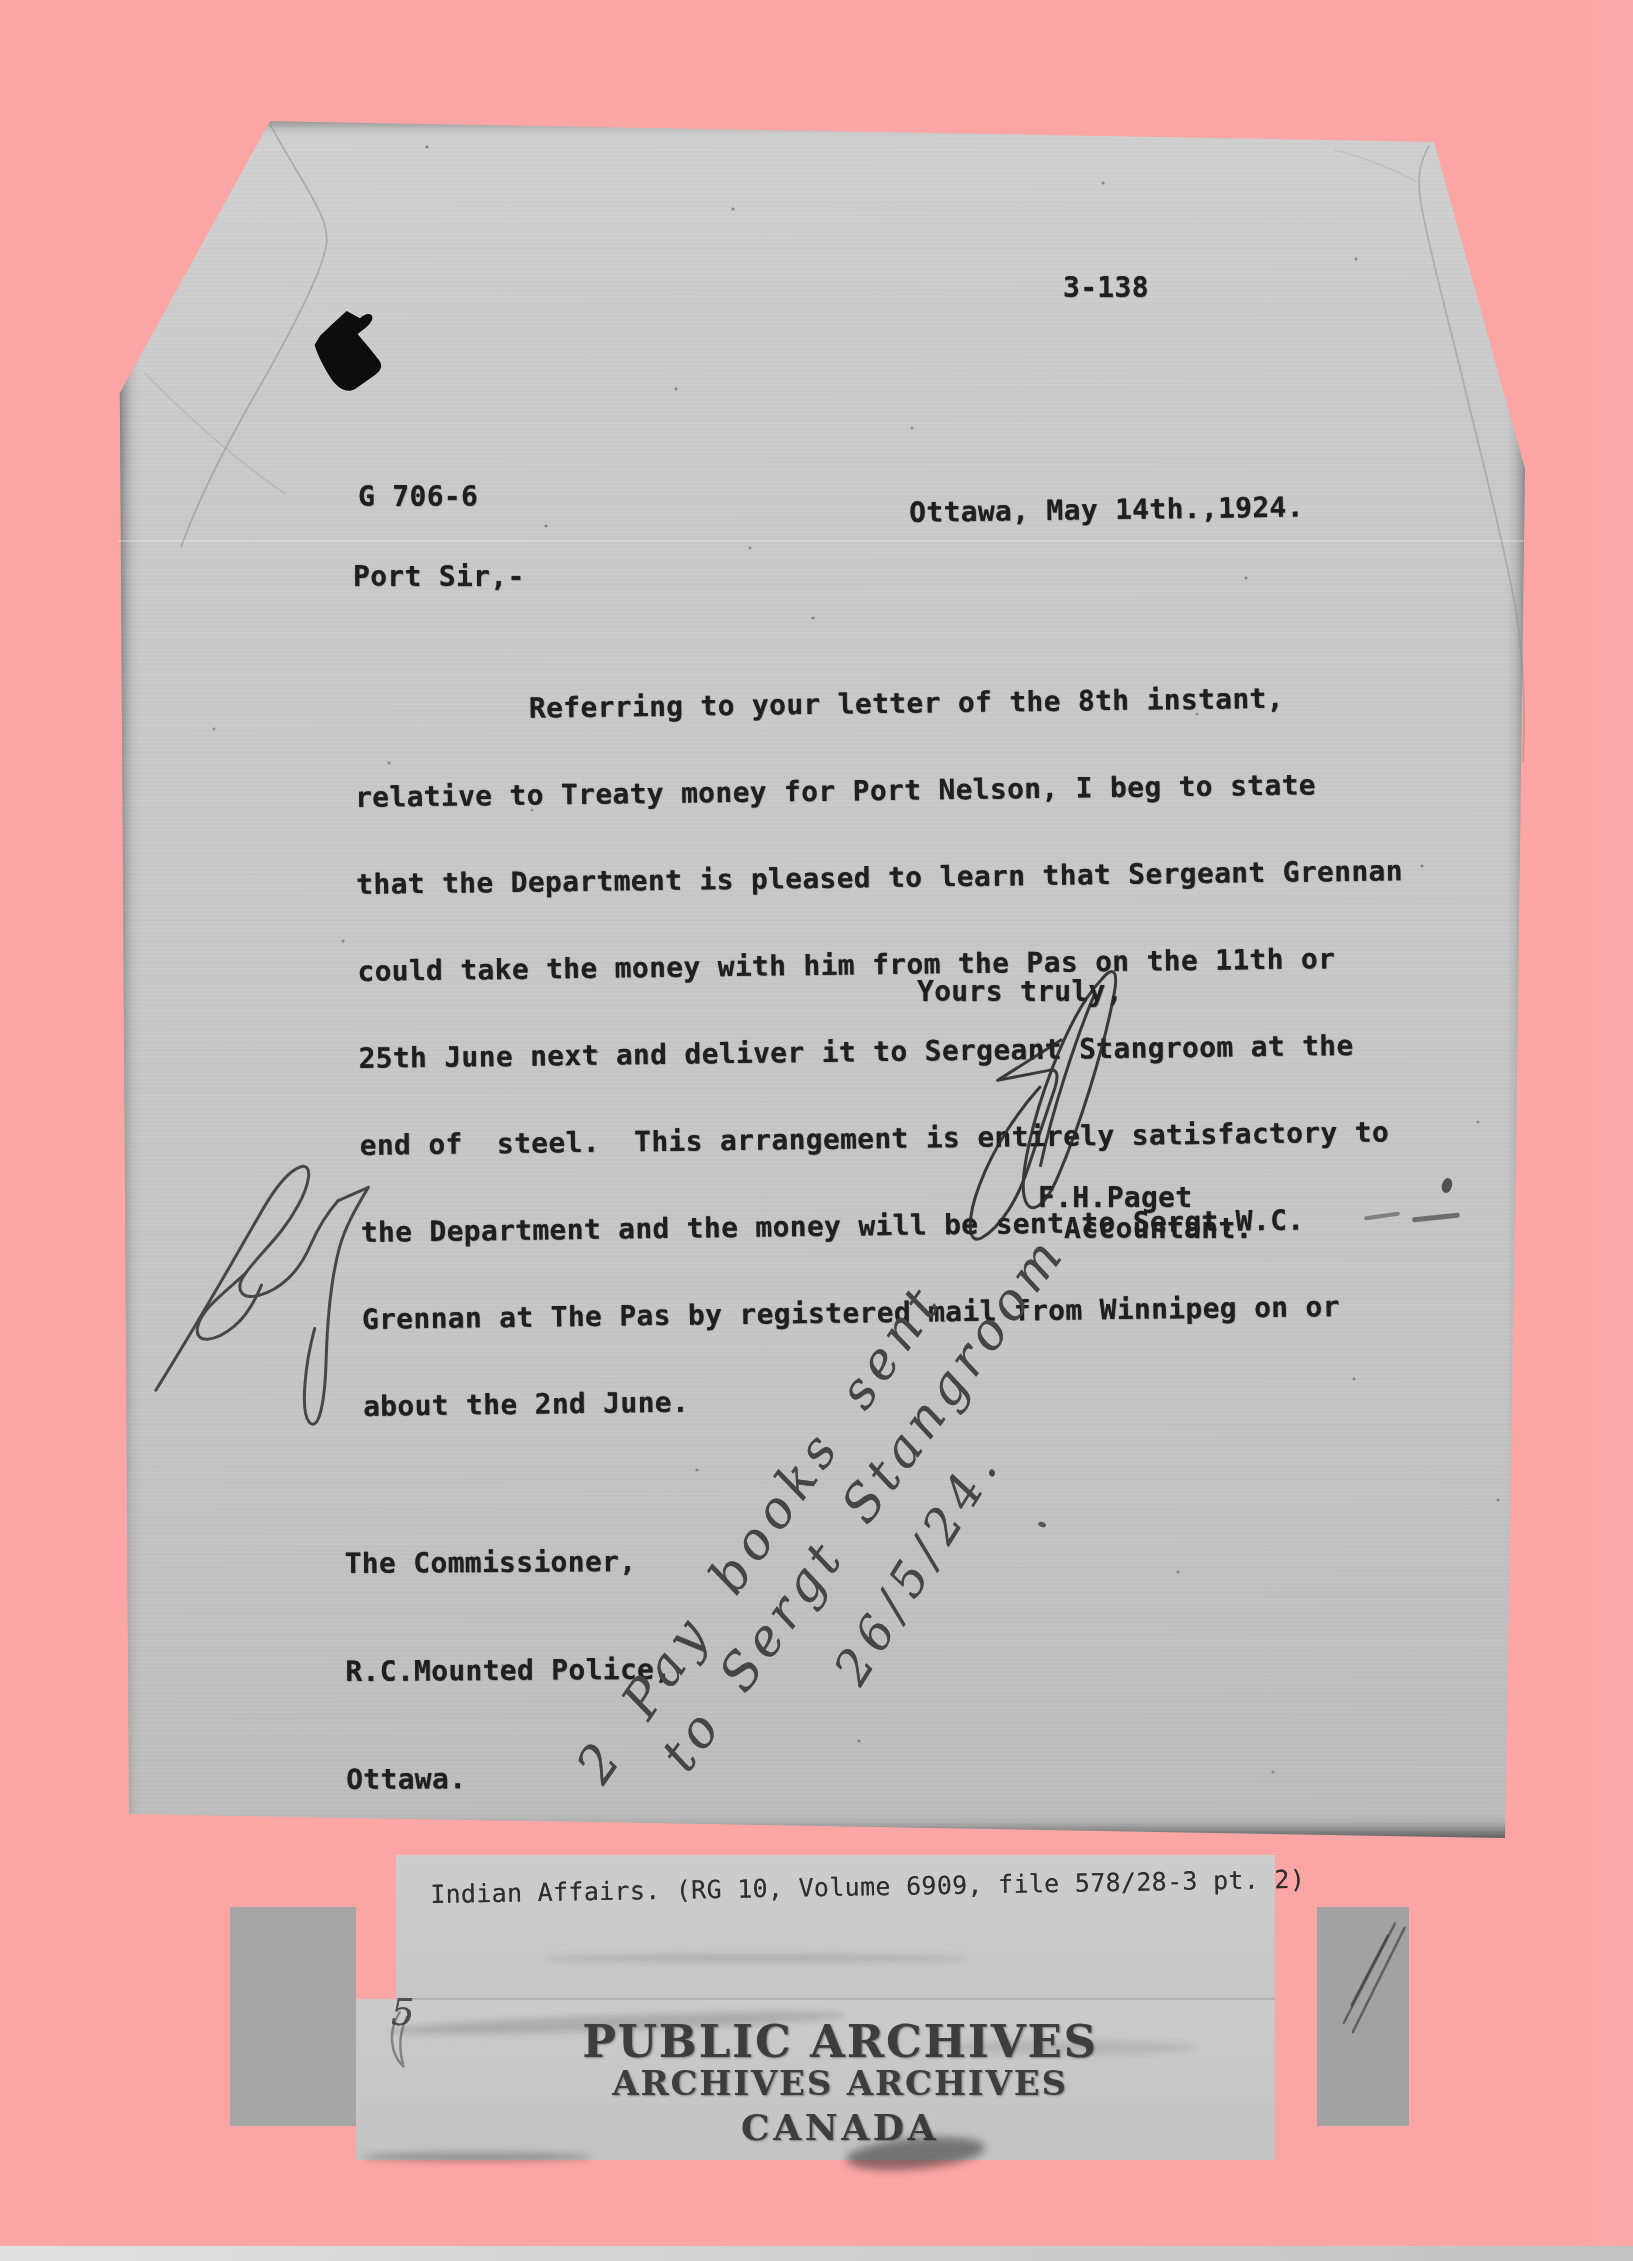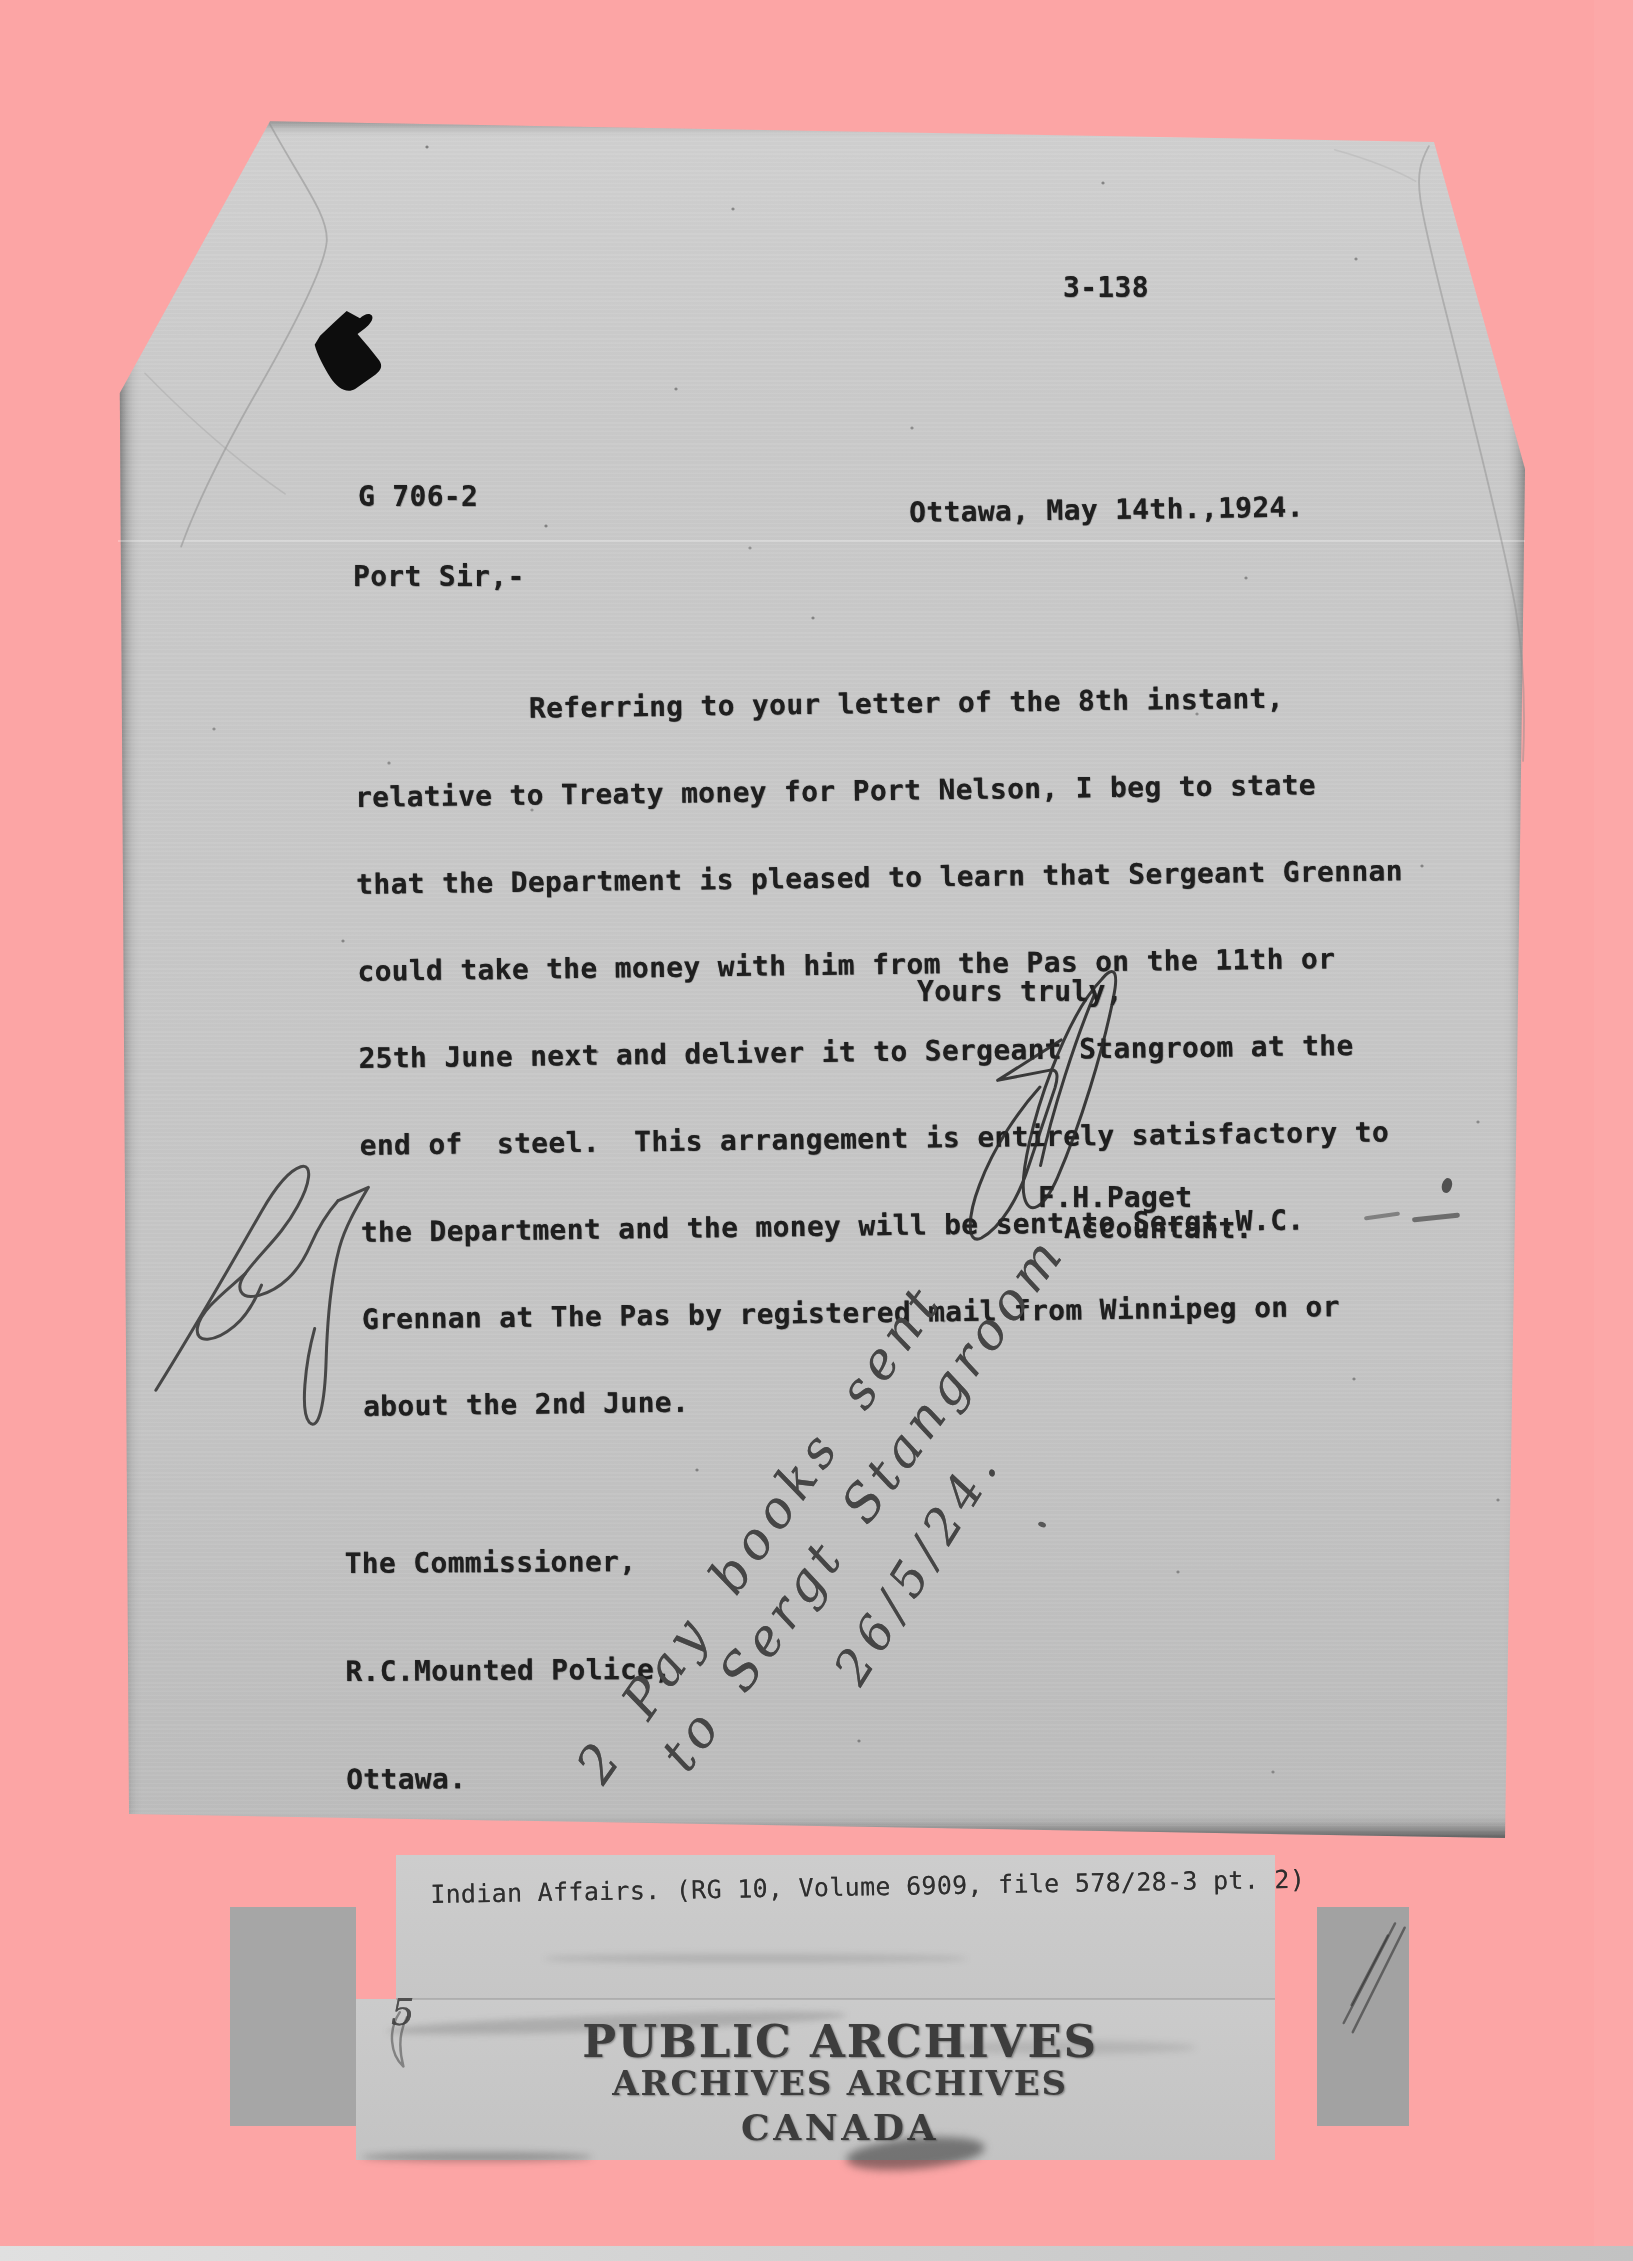--- a/index.html
+++ b/index.html
@@ -94,21 +94,21 @@
 <body>
 
 <div id="canvas">
   <div id="edge-band"></div>
 
   <div class="page"></div>
   <div class="specks"></div>
   <div class="scanline" style="left:118px;top:540px;width:1407px;height:1.8px;"></div>
 
   <div class="tw" id="page-code">3-138</div>
-  <div class="tw" id="file-ref">G 706-2</div>
+  <div class="tw" id="file-ref">G 706-6</div>
   <div class="tw" id="dateline">Ottawa, May 14th.,1924.</div>
   <div class="tw" id="salutation">Port Sir,-</div>
 
   <div class="tw" id="letter-body">
     <div class="body-line">Referring to your letter of the 8th instant,</div>
     <div class="body-line">relative to Treaty money for Port Nelson, I beg to state</div>
     <div class="body-line">that the Department is pleased to learn that Sergeant Grennan</div>
     <div class="body-line">could take the money with him from the Pas on the 11th or</div>
     <div class="body-line">25th June next and deliver it to Sergeant Stangroom at the</div>
     <div class="body-line">end of  steel.  This arrangement is entirely satisfactory to</div>

